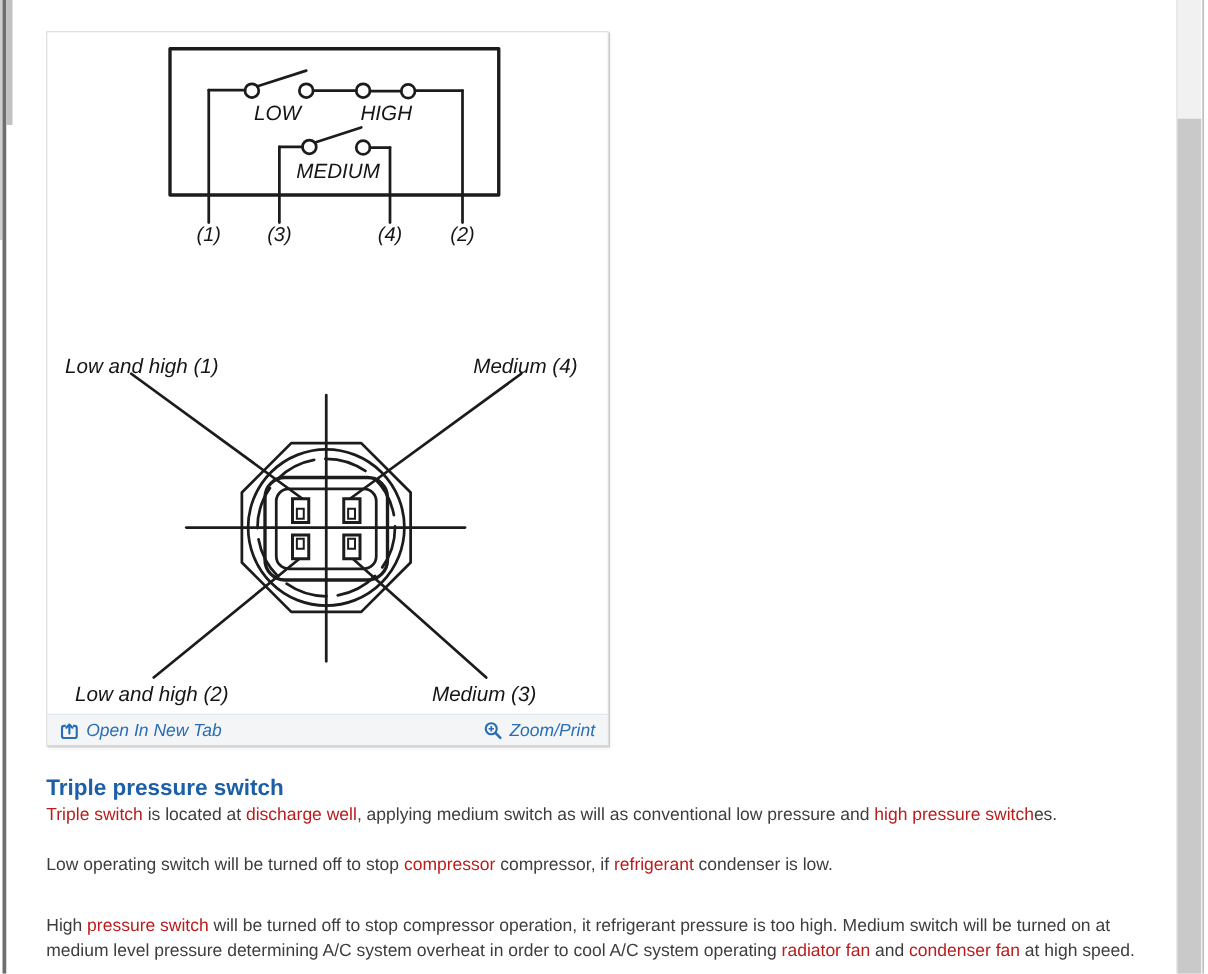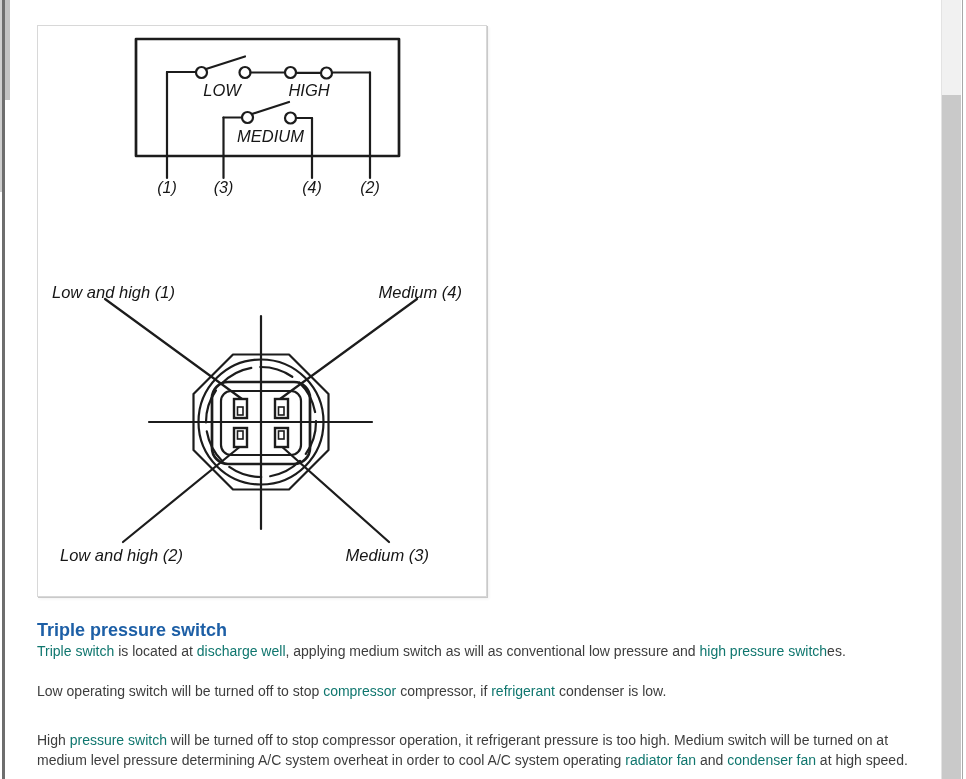--- a/index.html
+++ b/index.html
@@ -29,21 +29,21 @@
   .tb-link svg{flex:0 0 auto}
 
   
   .scroll-track{position:absolute;left:941px;top:0;width:20px;height:779px;background:#f1f1f1;border-left:1px solid #e3e3e3;box-sizing:border-box}
   .scroll-thumb{position:absolute;left:942px;top:95px;width:19px;height:684px;background:#c9c9c9}
   .scroll-divider{position:absolute;left:962px;top:0;width:1px;height:779px;background:#a8a8a8}
 
   
   .heading{position:absolute;left:37px;top:620px;font-size:18px;font-weight:bold;color:#1d5fa6}
   .para{position:absolute;left:37px;width:896px;font-size:14px;line-height:20px;color:#3d3d3d}
-  .lnk{color:#0f766e;cursor:pointer}
+  .lnk{color:#b91c1c;cursor:pointer}
 
   
   .dln{stroke:#1c1c1c;stroke-width:2.2;fill:none;stroke-linecap:round;stroke-linejoin:round}
   .dln-thick{stroke:#1c1c1c;stroke-width:2.7;fill:none;stroke-linejoin:round}
   .pin{stroke:#1c1c1c;stroke-width:2.4;fill:#ffffff}
   .slot{stroke:#1c1c1c;stroke-width:1.6;fill:none}
   .dtx{font-family:"Liberation Sans",sans-serif;font-size:16.5px;fill:#161616}
   .dtx-s{font-family:"Liberation Sans",sans-serif;font-size:16px;fill:#161616}
 </style>
 </head>
@@ -116,20 +116,38 @@
         <rect class="slot" x="240.5" y="405" width="5.5" height="8"></rect>
 
         <text class="dtx" x="14" y="272">Low and high (1)</text>
         <text class="dtx" x="424" y="272" text-anchor="end">Medium (4)</text>
         <text class="dtx" x="22" y="535">Low and high (2)</text>
         <text class="dtx" x="391" y="535" text-anchor="end">Medium (3)</text>
       </g>
     </svg>
   </div>
 
+  <div class="toolbar">
+    <a class="tb-link">
+      <svg width="15" height="15" viewBox="0 0 14 14">
+        <rect x="1.5" y="3.5" width="11" height="9" rx="1.5" fill="none" stroke="#2a6db4" stroke-width="1.6"></rect>
+        <rect x="4.3" y="2.2" width="5.4" height="2.6" fill="#f3f5f7"></rect>
+        <path d="M7 9.2 V2.6 M4.7 4.8 L7 2.5 L9.3 4.8" fill="none" stroke="#2a6db4" stroke-width="1.6" stroke-linecap="round" stroke-linejoin="round"></path>
+      </svg>
+      <span>Open In New Tab</span>
+    </a>
+    <a class="tb-link">
+      <svg width="15" height="15" viewBox="0 0 14 14">
+        <circle cx="5.6" cy="5.6" r="4.1" fill="none" stroke="#2a6db4" stroke-width="1.6"></circle>
+        <path d="M3.6 5.6 H7.6 M5.6 3.6 V7.6" stroke="#2a6db4" stroke-width="1.3"></path>
+        <path d="M8.7 8.7 L12.4 12.4" stroke="#2a6db4" stroke-width="1.9" stroke-linecap="round"></path>
+      </svg>
+      <span>Zoom/Print</span>
+    </a>
+  </div>
 </div>
 
 <div class="heading">Triple pressure switch</div>
 
 <div class="para" style="top:641px">
   <span class="lnk">Triple switch</span><span> is located at </span><span class="lnk">discharge well</span><span>, applying medium switch as will as conventional low pressure and </span><span class="lnk">high pressure switch</span><span>es.</span>
 </div>
 
 <div class="para" style="top:681px">
   <span>Low operating switch will be turned off to stop </span><span class="lnk">compressor</span><span> compressor, if </span><span class="lnk">refrigerant</span><span> condenser is low.</span>

